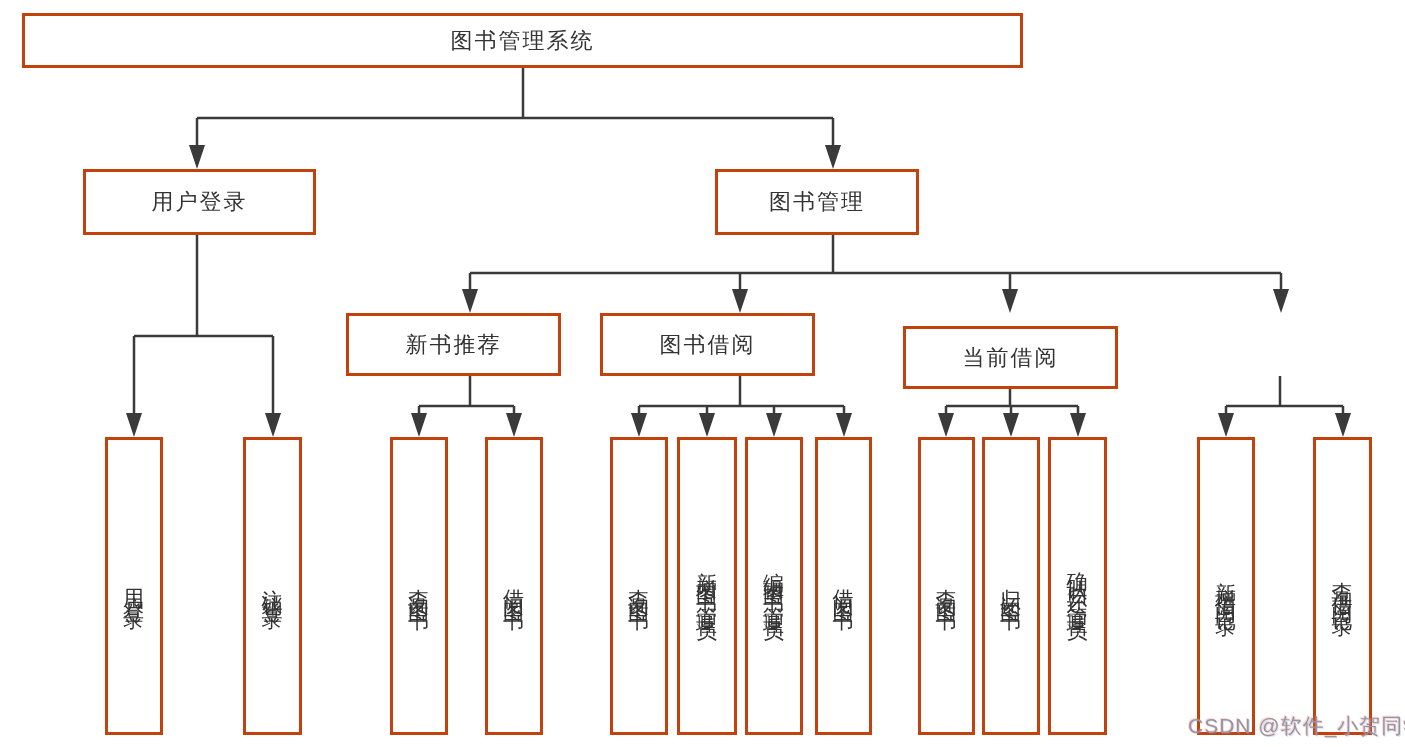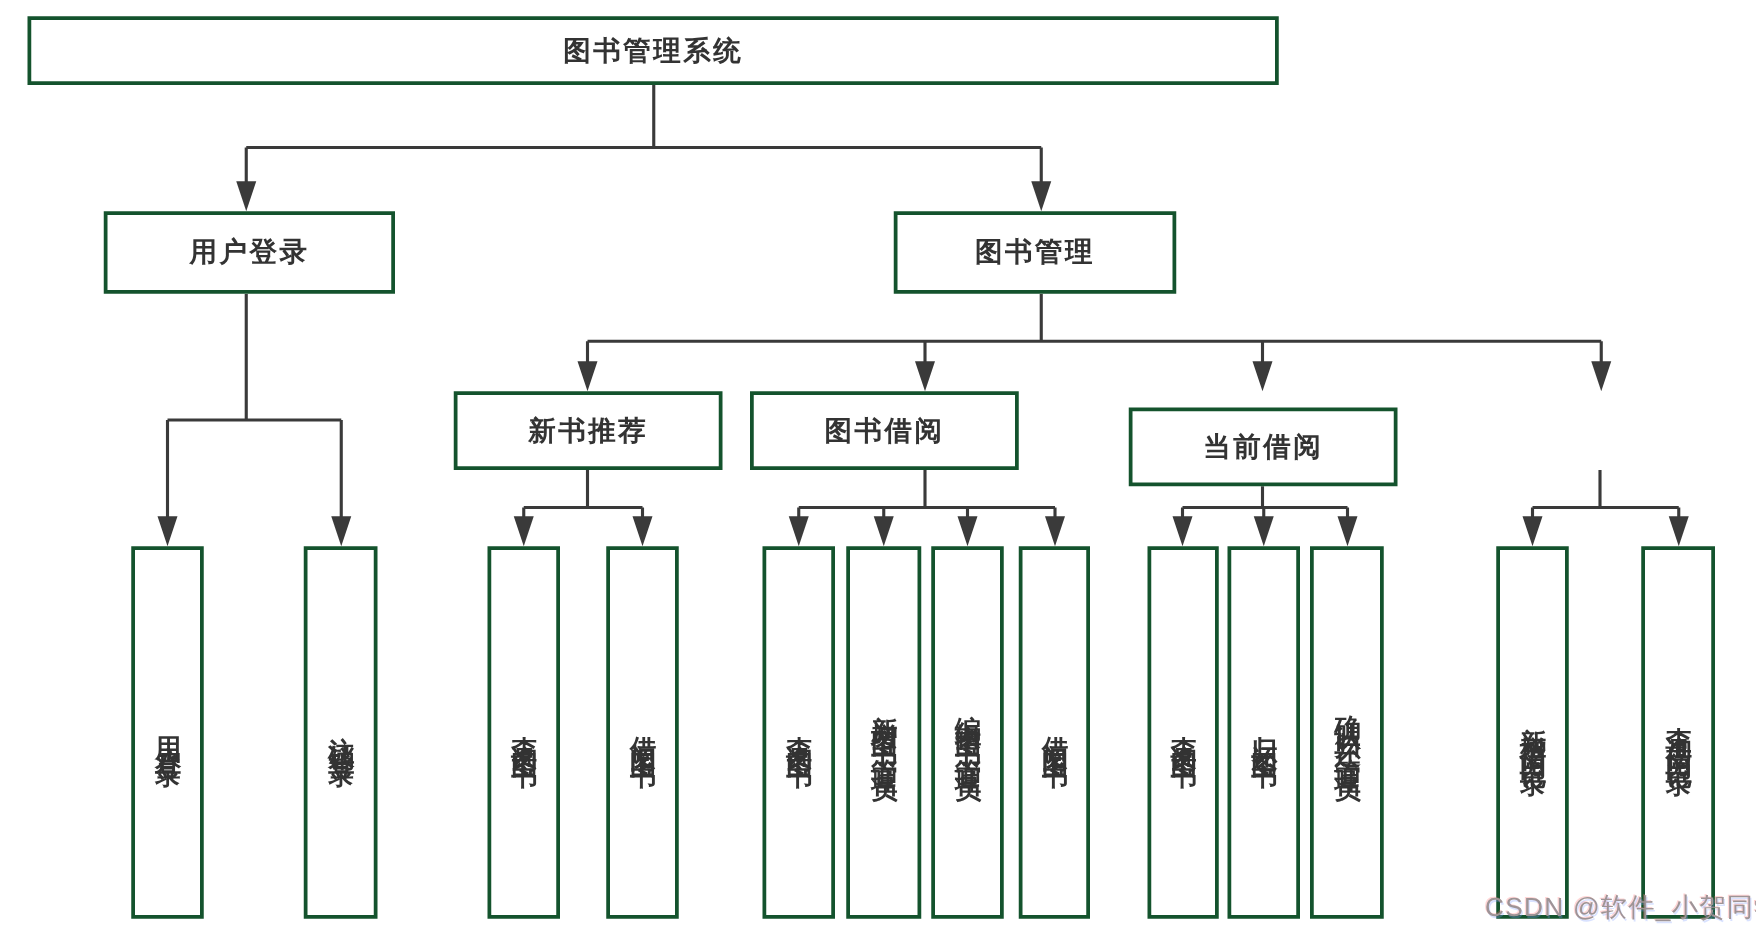--- a/index.html
+++ b/index.html
@@ -18,47 +18,46 @@
   #wires {
     position: absolute;
     left: 0; top: 0;
     width: 1405px;
     height: 747px;
   }
   .node {
     position: absolute;
     box-sizing: border-box;
     background: #ffffff;
-    border: 3px solid #14532d;
+    border: 3px solid #c2410c;
     display: flex;
     align-items: center;
     justify-content: center;
     color: #333333;
-    font-weight: bold;
   }
   .h-label {
     font-size: 22px;
     letter-spacing: 2px;
     white-space: nowrap;
     color: #333333;
   }
   .leaf .v-label {
     writing-mode: vertical-rl;
     text-orientation: mixed;
     font-size: 21px;
     letter-spacing: 7px;
     line-height: 1;
     white-space: nowrap;
     color: #333333;
   }
   
   .pos-root   { left: 22px;  top: 13px;  width: 1001px; height: 55px; }
   .pos-l2a    { left: 83px;  top: 169px; width: 233px;  height: 66px; }
-  .pos-l2b    { left: 715px; top: 169px; width: 226px;  height: 66px; }
-  .pos-l3a    { left: 363px; top: 313px; width: 215px;  height: 63px; }
+  .pos-l2b    { left: 715px; top: 169px; width: 204px;  height: 66px; }
+  .pos-l3a    { left: 346px; top: 313px; width: 215px;  height: 63px; }
   .pos-l3b    { left: 600px; top: 313px; width: 215px;  height: 63px; }
   .pos-l3c    { left: 903px; top: 313px; width: 215px;  height: 63px; margin-top: 13px; }
   .pos-l3d    { left: 1173px;top: 313px; width: 215px;  height: 63px; }
   .leaf       { top: 437px; height: 298px; }
   .pos-f1a { left: 105px;  width: 58px; }
   .pos-f1b { left: 243px;  width: 59px; }
   .pos-f2a { left: 390px;  width: 58px; }
   .pos-f2b { left: 485px;  width: 58px; }
   .pos-f3a { left: 610px;  width: 58px; }
   .pos-f3b { left: 677px;  width: 60px; }

